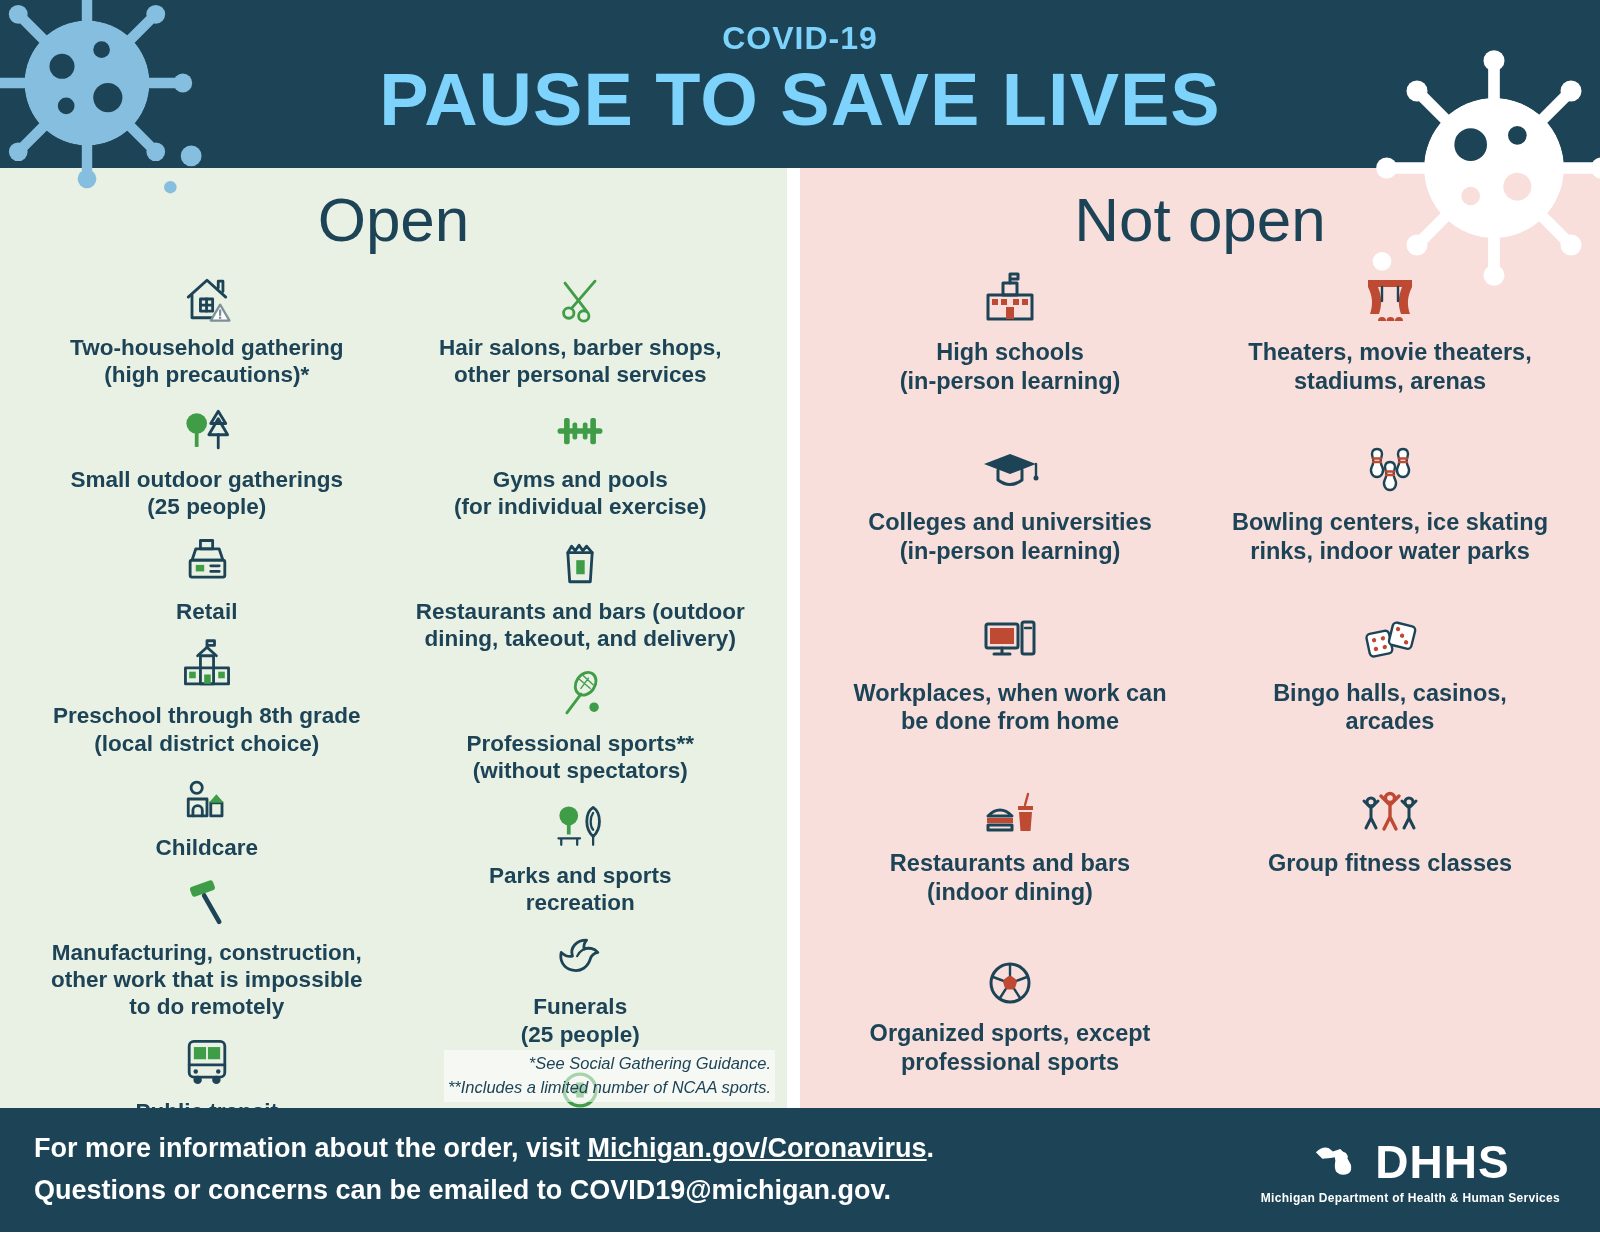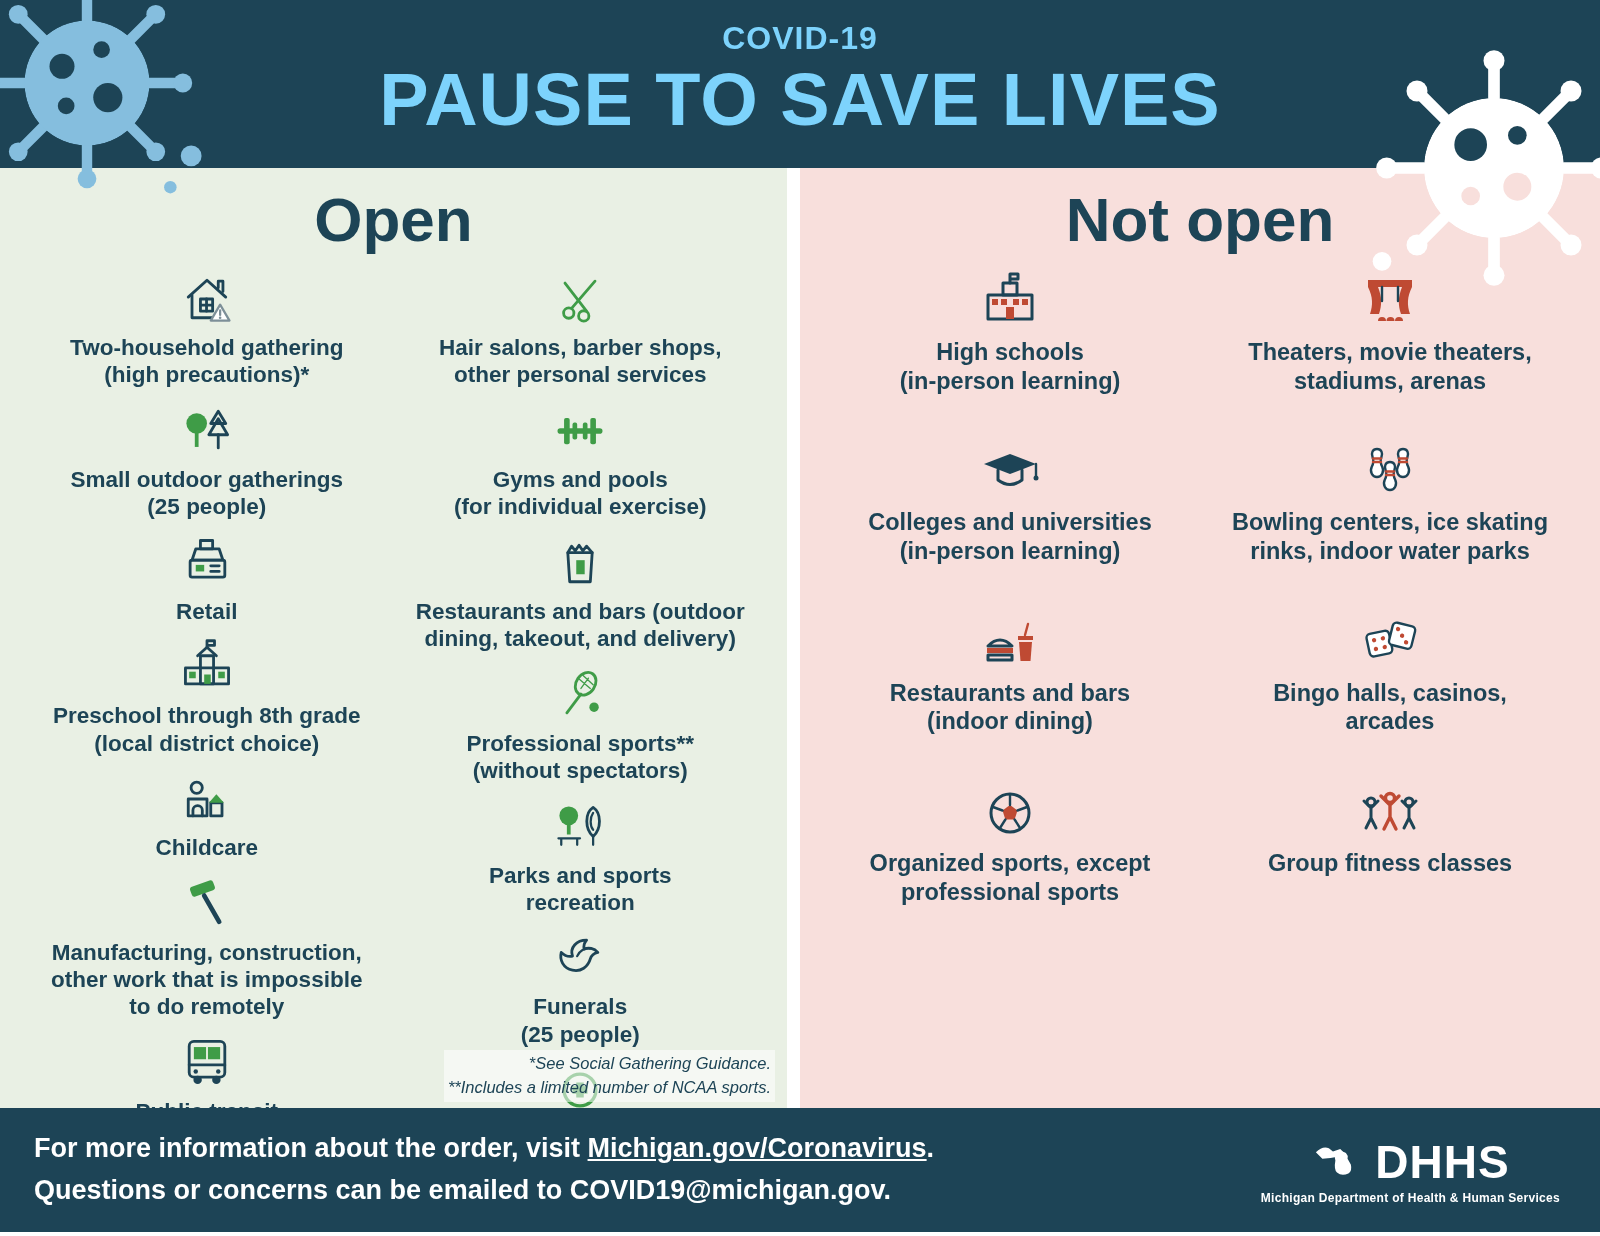--- a/index.html
+++ b/index.html
@@ -22,21 +22,21 @@
   .virus{position:absolute;pointer-events:none}
   .virus-left{left:-38px;top:-42px;width:250px;height:250px;color:var(--light_blue)}
   .virus-right{right:-34px;top:28px;width:280px;height:280px;color:#fff;z-index:5}
   
   .content{position:relative;display:flex;height:940px;background:#fff}
   .panel{position:relative;height:100%;padding-top:16px;overflow:hidden}
   .panel-open{width:787px;background:var(--panel_green)}
   .panel-gap{width:13px;background:#fff}
   .panel-notopen{width:800px;background:var(--panel_pink)}
   .panel-title{
-    text-align:center;font-size:62px;font-weight:700;color:var(--navy);
+    text-align:center;font-size:62px;font-weight:400;color:var(--navy);
     margin-bottom:14px;
   }
   .cols{display:flex;padding:0 20px}
   .col{flex:1;display:flex;flex-direction:column;align-items:center}
   .item{display:flex;flex-direction:column;align-items:center;margin-bottom:12px;text-align:center}
   .panel-notopen .item{margin-bottom:44px}
   .item .icon{margin-bottom:5px}
   .item .icon svg{display:block;width:60px;height:60px}
   .panel-notopen .item .icon svg{width:64px;height:64px}
   .item .label{
@@ -393,20 +393,33 @@
               <path class="fn" d="M6 25 L32 15 L58 25 L32 35 Z"></path>
               <path class="sN" d="M20 31 v10 c8 6 16 6 24 0 v-10"></path>
               <path class="sNt" d="M58 25 v12"></path>
               <circle class="fn" cx="58" cy="39" r="2.5"></circle>
             </svg>
           </div>
           <div class="label">Colleges and universities
 (in-person learning)</div>
         </div>
 
+        <div class="item">
+          <div class="icon">
+            <svg viewBox="0 0 64 64">
+              <rect class="sN" x="8" y="14" width="32" height="24" rx="2"></rect>
+              <rect class="fr" x="12" y="18" width="24" height="16"></rect>
+              <path class="sN" d="M24 38 v6 M16 44 h16"></path>
+              <rect class="sN" x="44" y="12" width="12" height="32" rx="2"></rect>
+              <path class="sNt" d="M47 18 h6"></path>
+            </svg>
+          </div>
+          <div class="label">Workplaces, when work can
+be done from home</div>
+        </div>
 
         <div class="item">
           <div class="icon">
             <svg viewBox="0 0 64 64">
               <path class="sN" d="M10 36 q12 -12 24 0 z"></path>
               <rect class="fr" x="9" y="38" width="26" height="5"></rect>
               <rect class="sN" x="10" y="45" width="24" height="5"></rect>
               <rect class="fr" x="40" y="26" width="15" height="4"></rect>
               <path class="fr" d="M41 32 h13 l-1.5 19 h-10 z"></path>
               <path class="sr" d="M47 25 l3 -11"></path>

